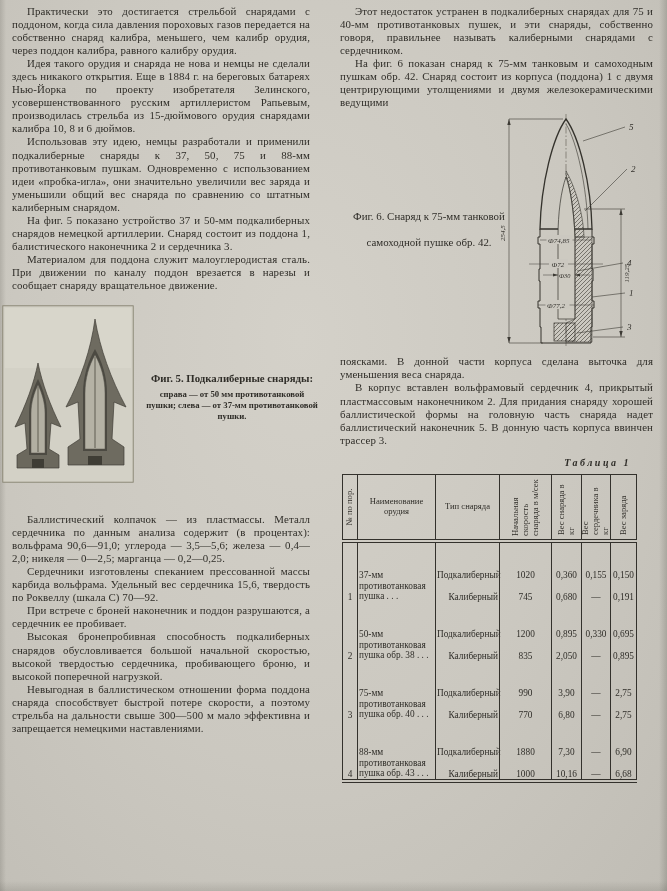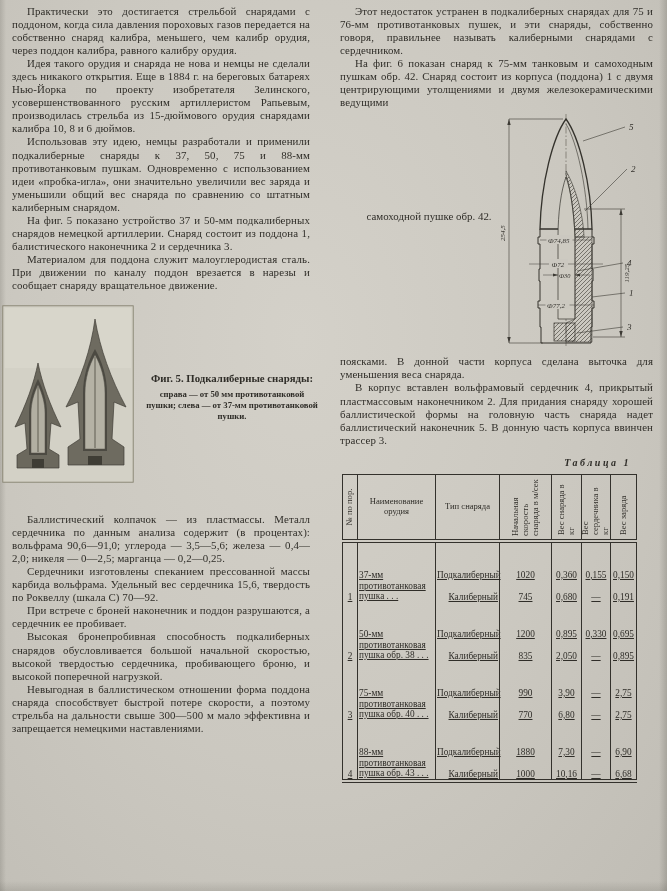--- a/index.html
+++ b/index.html
@@ -55,21 +55,21 @@
   }
   .hdr-h{font-size:9.3px;line-height:11px;}
   .rot{
     position:absolute;left:50%;top:50%;
     transform:translate(-50%,-50%) rotate(-90deg);
     text-align:left;white-space:normal;
   }
   .rot-num{width:52px;text-align:center;}
   .rot-v{width:58px;}
   .rot-w{width:56px;}
-  table.t tbody td{font-size:9.3px;padding:0 1px;vertical-align:bottom;text-decoration:underline;}
+  table.t tbody td{font-size:9.3px;padding:0 1px;vertical-align:bottom;}
   td.num-cell{vertical-align:top;text-align:center;padding-top:3px;}
   td.name-cell{
     vertical-align:top;font-size:9.2px;line-height:10.6px;
     padding:3px 1px 0 3px;text-align:left;
   }
   td.type-cell{font-size:9.3px;line-height:10.2px;padding-left:2px;text-align:right;}
   td.val{text-align:center;}
   tr.sub1 td{height:37px;padding-bottom:3px;}
   tr.sub2 td{height:22px;padding-bottom:5px;}
 </style>
@@ -113,25 +113,26 @@
     </div>
 
     <p class="body-par">Баллистический колпачок — из пластмассы. Металл сердечника по данным анализа содержит (в процентах): вольфрама 90,6—91,0; углерода — 3,5—5,6; железа — 0,4—2,0; никеля — 0—2,5; марганца — 0,2—0,25.</p>
     <p class="body-par">Сердечники изготовлены спеканием прессованной массы карбида вольфрама. Удельный вес сердечника 15,6, твердость по Роквеллу (шкала С) 70—92.</p>
     <p class="body-par">При встрече с броней наконечник и поддон разрушаются, а сердечник ее пробивает.</p>
     <p class="body-par">Высокая бронепробивная способность подкалиберных снарядов обусловливается большой начальной скоростью, высокой твердостью сердечника, пробивающего броню, и высокой поперечной нагрузкой.</p>
     <p class="body-par">Невыгодная в баллистическом отношении форма поддона снаряда способствует быстрой потере скорости, а поэтому стрельба на дальности свыше 300—500 м мало эффективна и запрещается немецкими наставлениями.</p>
   </div>
 
   <div class="col col-right">
-    <p class="body-par">Этот недостаток устранен в подкалиберных снарядах для 75 и 76-мм противотанковых пушек, и эти снаряды, собственно говоря, правильнее называть калиберными снарядами с сердечником.</p>
+    <p class="body-par">Этот недостаток устранен в подкалиберных снарядах для 75 и 40-мм противотанковых пушек, и эти снаряды, собственно говоря, правильнее называть калиберными снарядами с сердечником.</p>
     <p class="body-par">На фиг. 6 показан снаряд к 75-мм танковым и самоходным пушкам обр. 42. Снаряд состоит из корпуса (поддона) 1 с двумя центрирующими утолщениями и двумя железокерамическими ведущими</p>
 
     <div class="fig6">
       <div class="fig6-cap">
+        <div>Фиг. 6. Снаряд к 75-мм танковой</div>
         <div>самоходной пушке обр. 42.</div>
       </div>
       <svg width="150" height="240" viewBox="0 0 150 240">
         <defs>
           <pattern id="h6" patternUnits="userSpaceOnUse" width="4" height="4">
             <path d="M0,4 L4,0" stroke="#514f47" stroke-width="0.7"></path>
           </pattern>
         </defs>
 
         <line x1="67" y1="3" x2="67" y2="237" stroke="#44423a" stroke-width="0.5" stroke-dasharray="7 2 1.5 2"></line>

